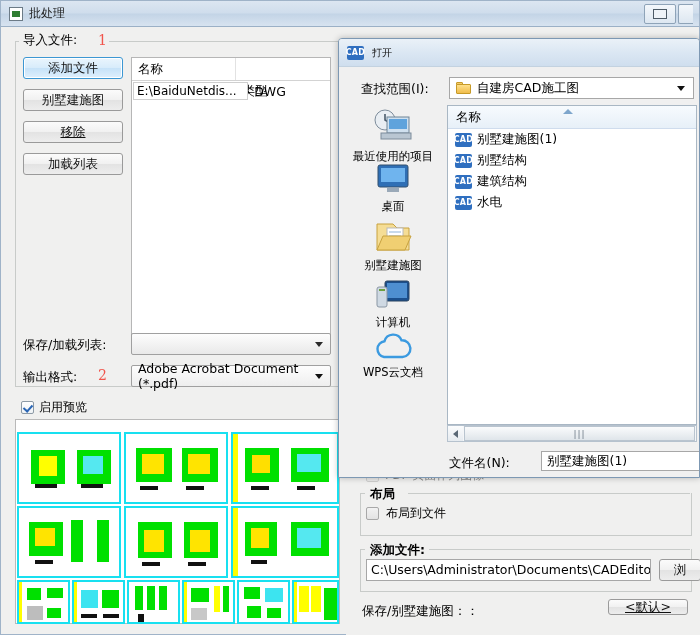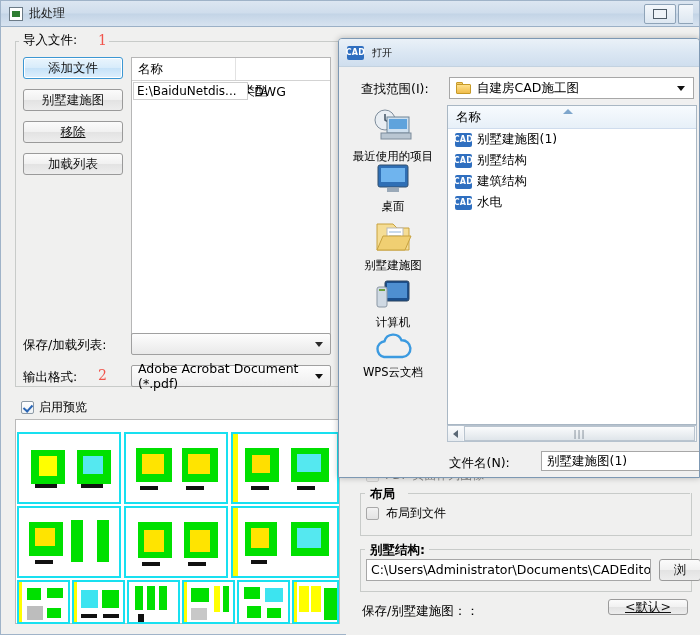--- a/index.html
+++ b/index.html
@@ -294,21 +294,21 @@
     <div class="lg-line-r"></div>
     <div id="layout-legend">布局</div>
     <div id="layout-chk-row">
       <span class="chk tri"></span>
       <span>布局到文件</span>
     </div>
 
     <div id="outdir-group"></div>
     <div class="od-line-l"></div>
     <div class="od-line-r"></div>
-    <div id="outdir-legend">别墅结构:</div>
+    <div id="outdir-legend">添加文件:</div>
     <div id="outdir-input">C:\Users\Administrator\Documents\CADEditorX 12\D</div>
     <div class="btn" id="btn-browse">浏</div>
 
     <div id="lbl-saveconv">保存/别墅建施图：：</div>
     <div class="btn" id="btn-default">&lt;默认&gt;</div>
   </div>
 </div>
 
 <div id="cad-dialog">
   <div id="cad-titlebar">

